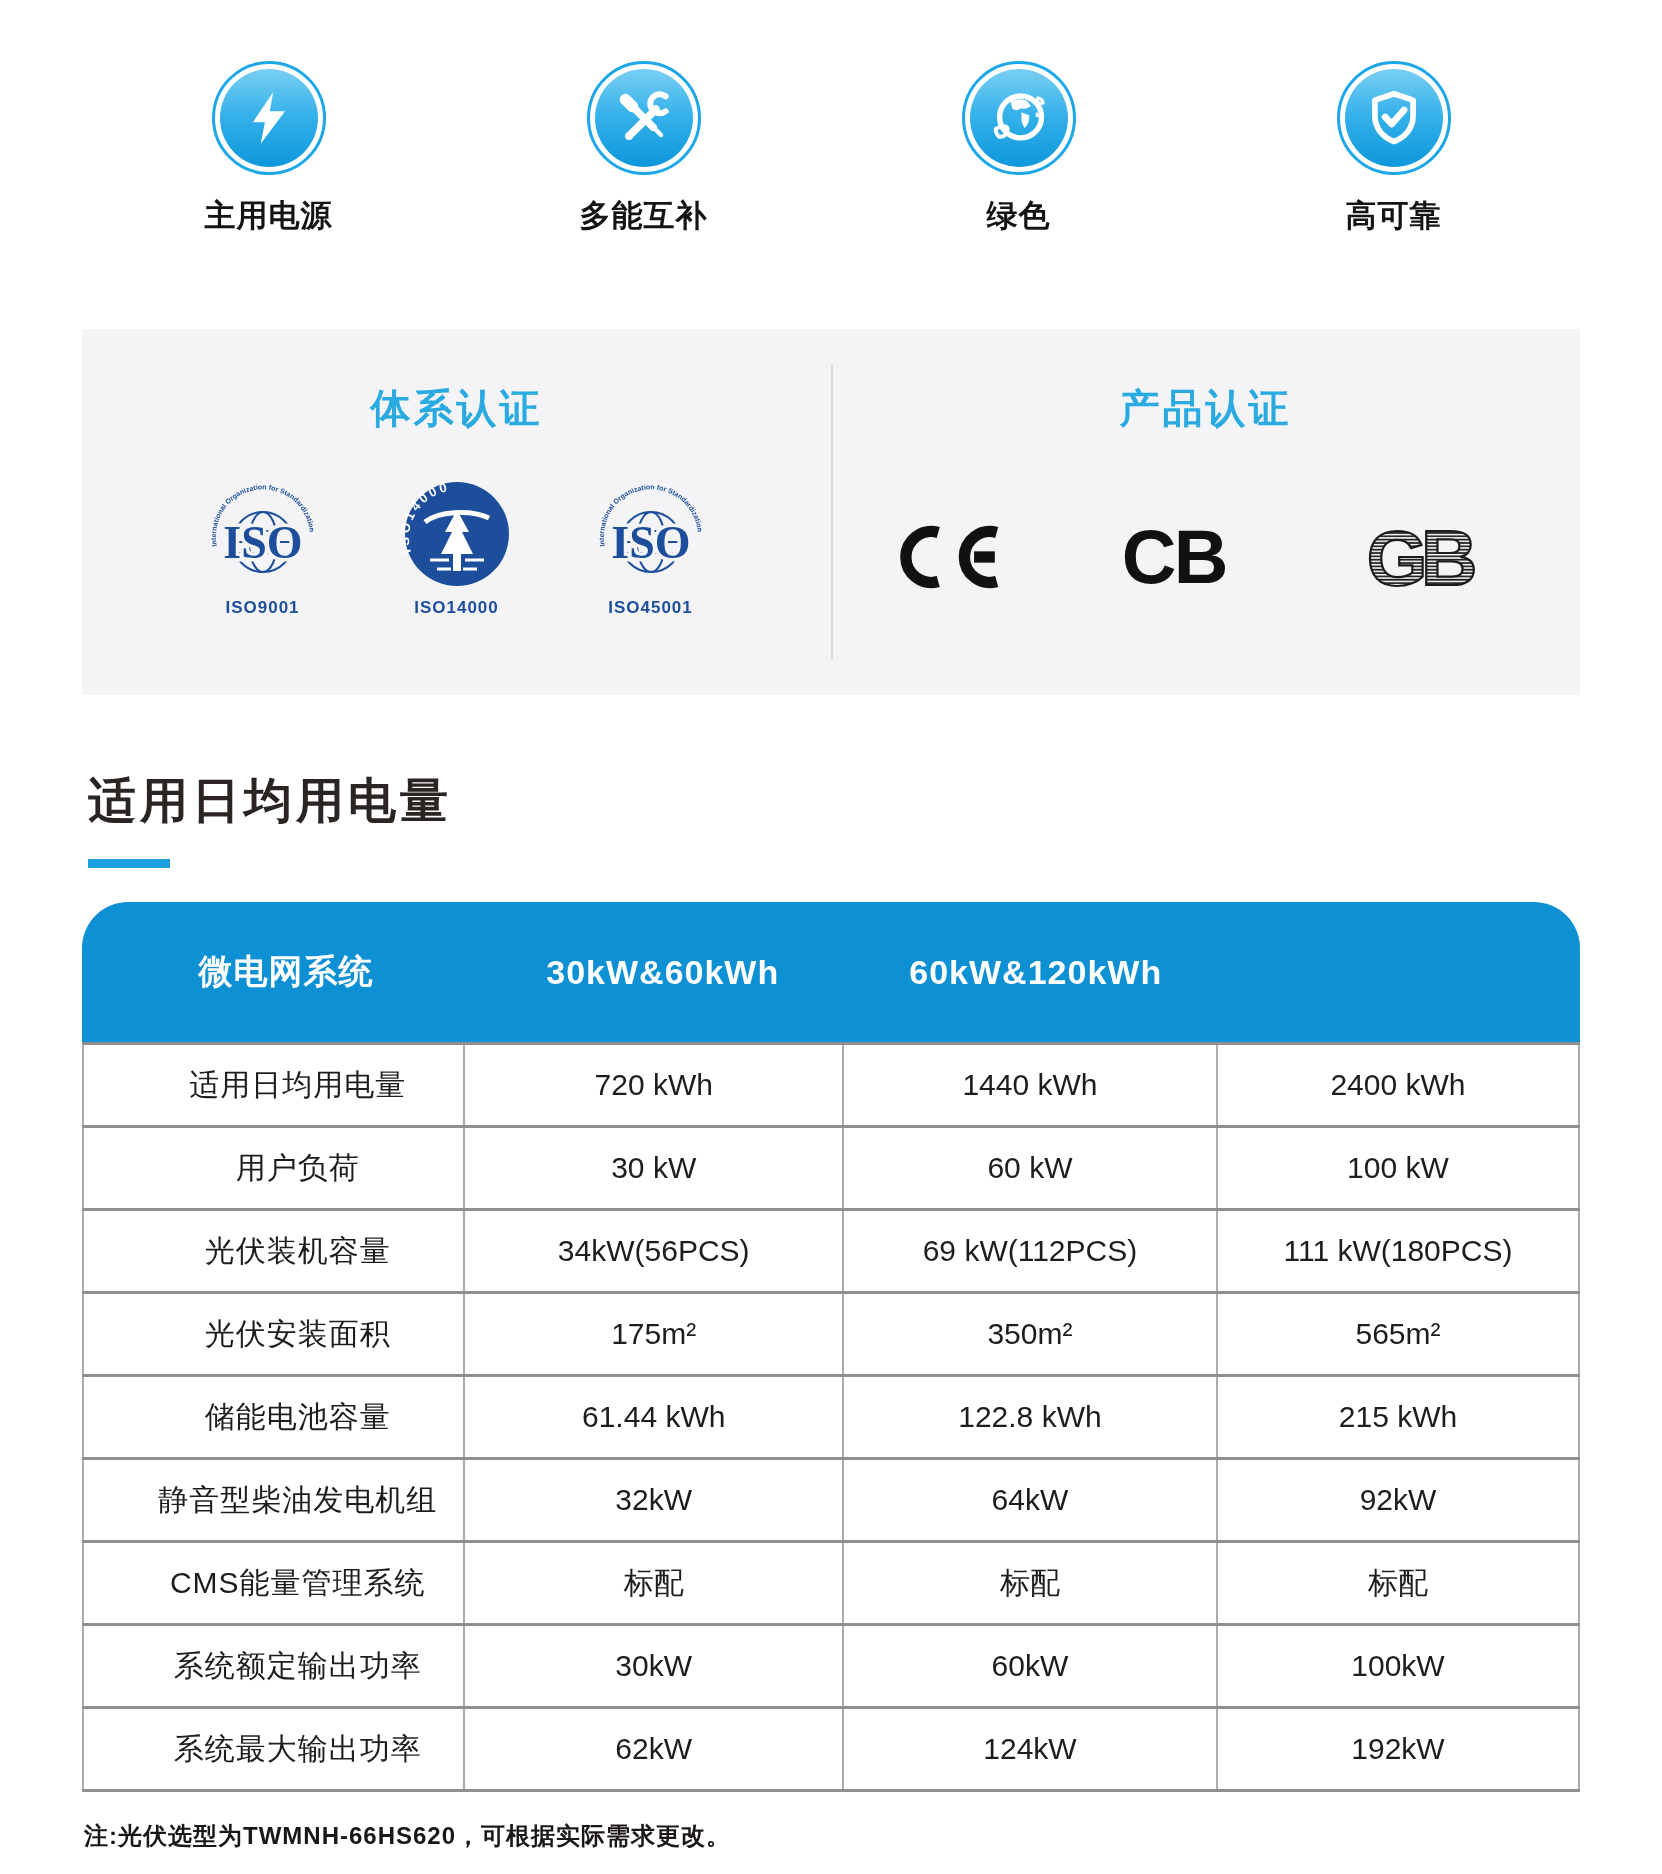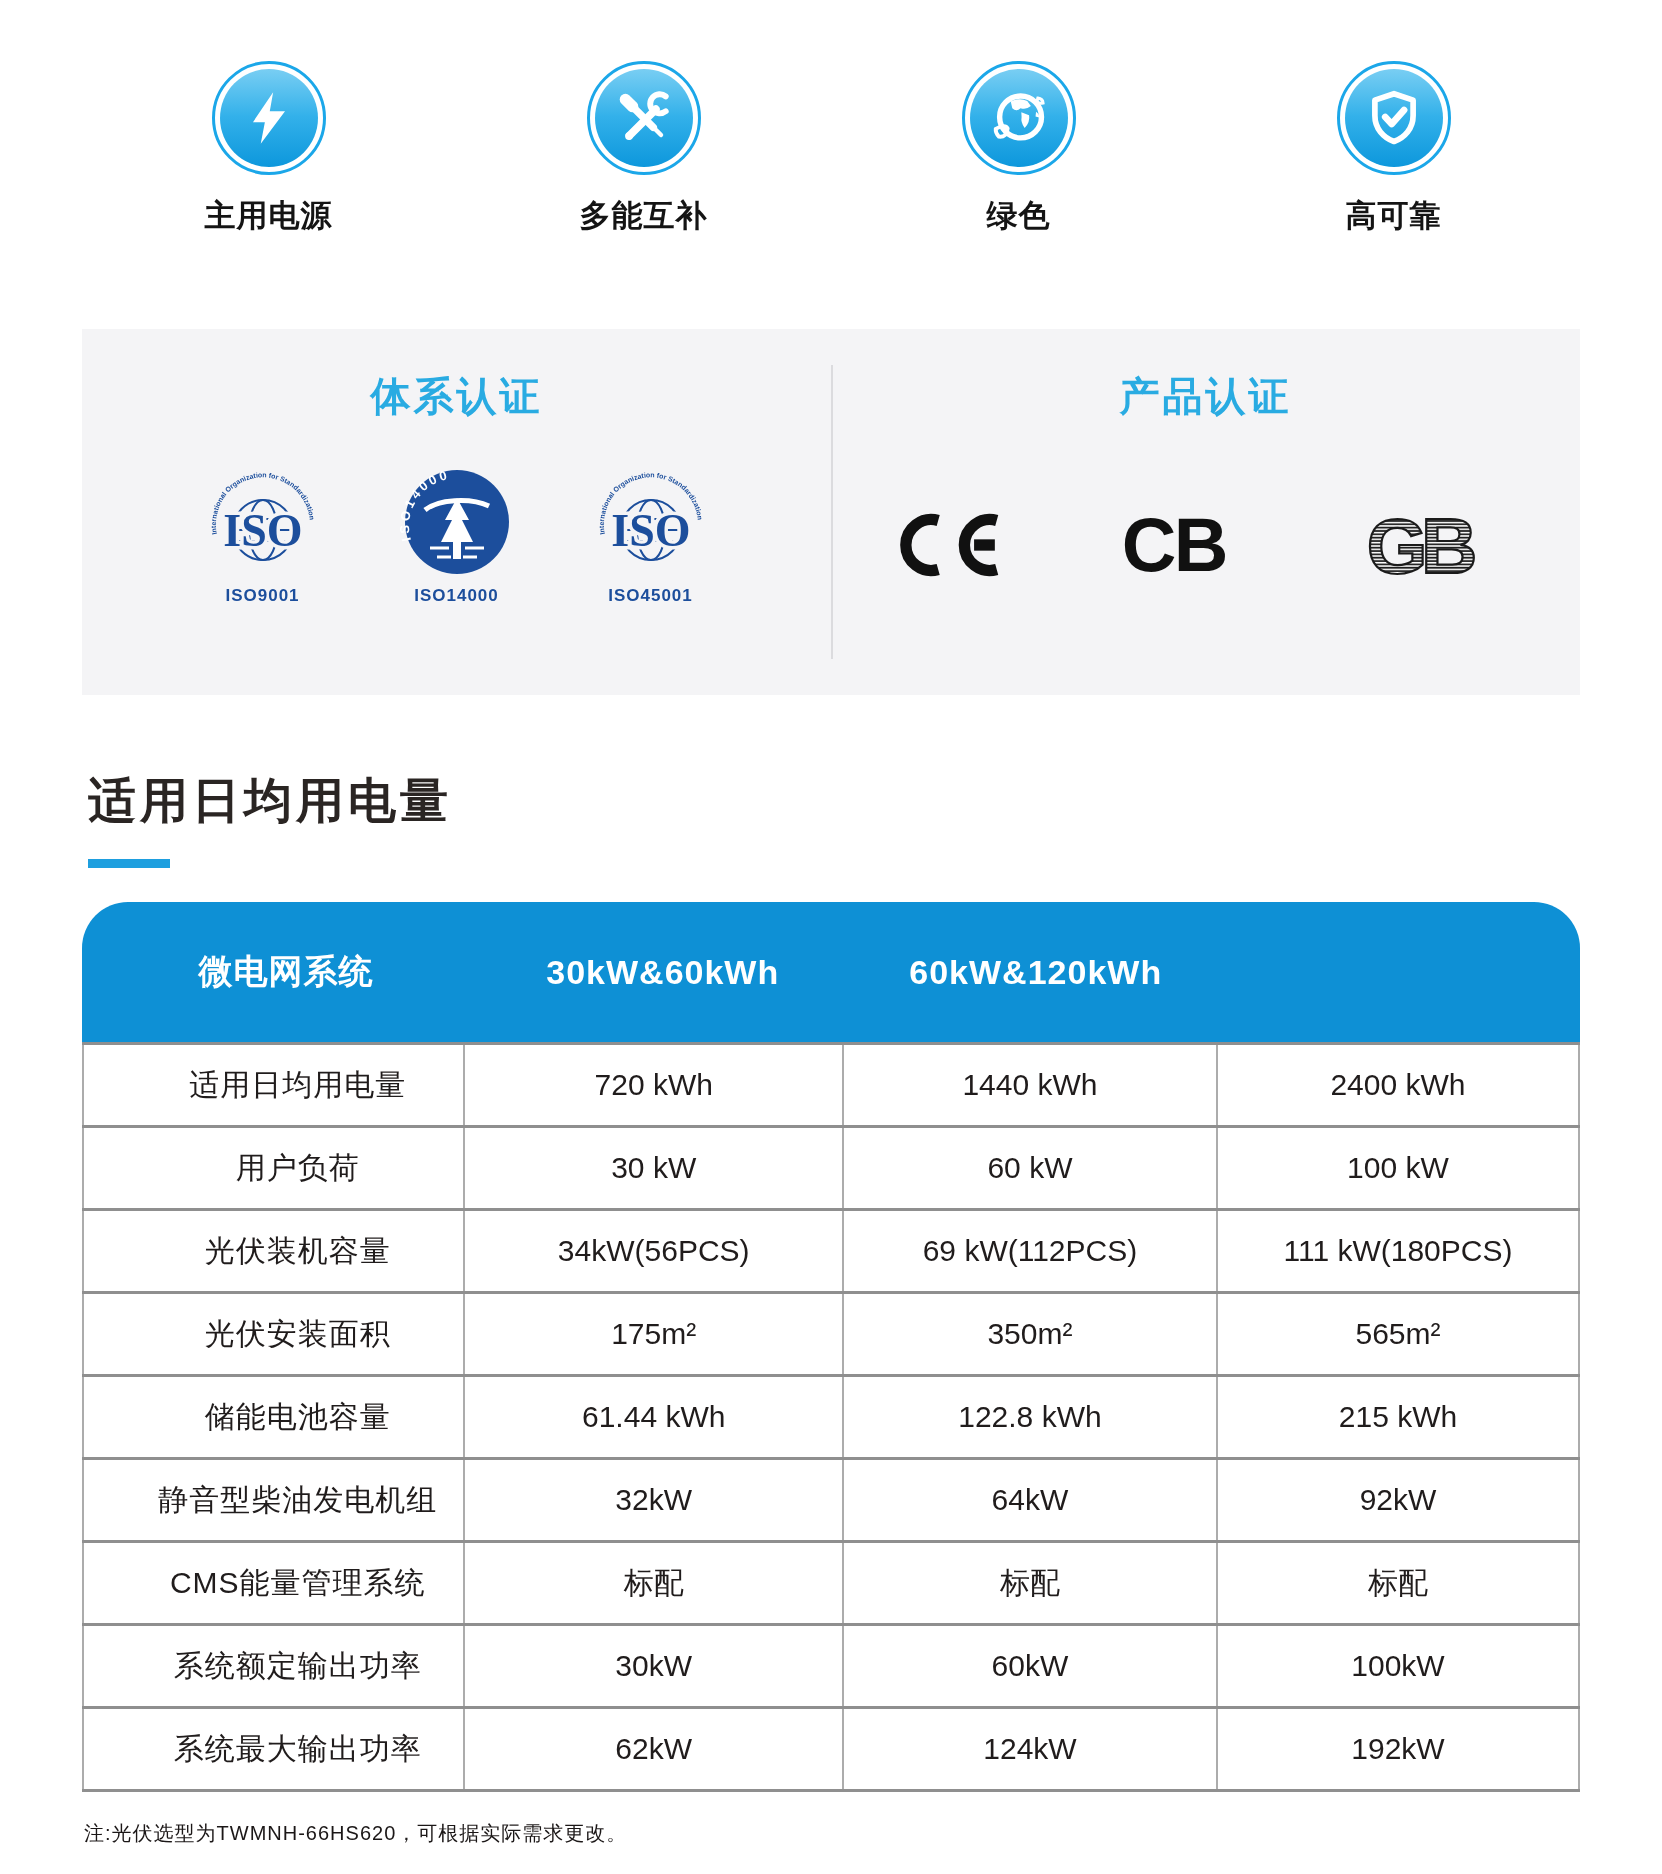--- a/index.html
+++ b/index.html
@@ -21,21 +21,21 @@
     background:linear-gradient(180deg,#79CEF3 0%,#33B1EA 48%,#0D97DC 100%);
     display:flex; align-items:center; justify-content:center;
   }
   .f-icon-inner svg { width:62px; height:62px; }
   .f-label { margin-top:20px; font-size:31px; font-weight:bold; color:#141414; letter-spacing:1px; }
 
   
   .cert { margin:92px 82px 0; height:366px; background:#F4F4F6; display:flex; position:relative; }
   .cert-divider { position:absolute; left:50%; top:36px; bottom:36px; width:2px; background:#DBDBDE; }
   .cert-half { flex:1; display:flex; flex-direction:column; align-items:center; }
-  .cert-title { margin-top:40px; font-size:40px; font-weight:bold; color:#29ABE2; letter-spacing:3px; }
+  .cert-title { margin-top:52px; font-size:40px; font-weight:bold; color:#29ABE2; letter-spacing:3px; }
   .badges { display:flex; align-items:flex-start; gap:74px; margin-top:40px; }
   .badge { display:flex; flex-direction:column; align-items:center; }
   .badge svg { width:120px; height:114px; }
   .badge-label { margin-top:8px; font-size:17px; font-weight:bold; color:#1C4E9C; letter-spacing:1px; }
   .prod-logos { display:flex; align-items:center; gap:111px; margin-top:74px; }
 
   
   .section-h { margin:74px 0 0 88px; font-size:48px; font-weight:bold; color:#2A2523; letter-spacing:4px; }
   .section-bar { margin:26px 0 0 88px; width:82px; height:9px; background:#1E9FDF; }
 
@@ -52,21 +52,21 @@
   }
   .pkg col.c1 { width:25.5%; } .pkg col.c2 { width:25.3%; }
   .pkg col.c3 { width:25%; }  .pkg col.c4 { width:24.2%; }
   .pkg td {
     height:83px; text-align:center; vertical-align:middle; font-size:30px; color:#201c1c;
     border-top:3px solid #8F8F8F; border-left:2px solid #ACACAC;
   }
   .pkg td:first-child { border-left:none;padding-left:48px; }
   .pkg td.lbl { letter-spacing:1px; }
 
-  .note { margin:28px 0 0 84px; font-size:20px; font-weight:normal; color:#1b1717; letter-spacing:1px; }
+  .note { margin:28px 0 0 84px; font-size:24px; font-weight:bold; color:#1b1717; letter-spacing:1px; }
 </style>
 </head>
 <body>
 
 <div class="features">
 
   <div class="feature">
     <div class="f-icon">
       <div class="f-icon-inner">
         <svg viewBox="0 0 24 24">

